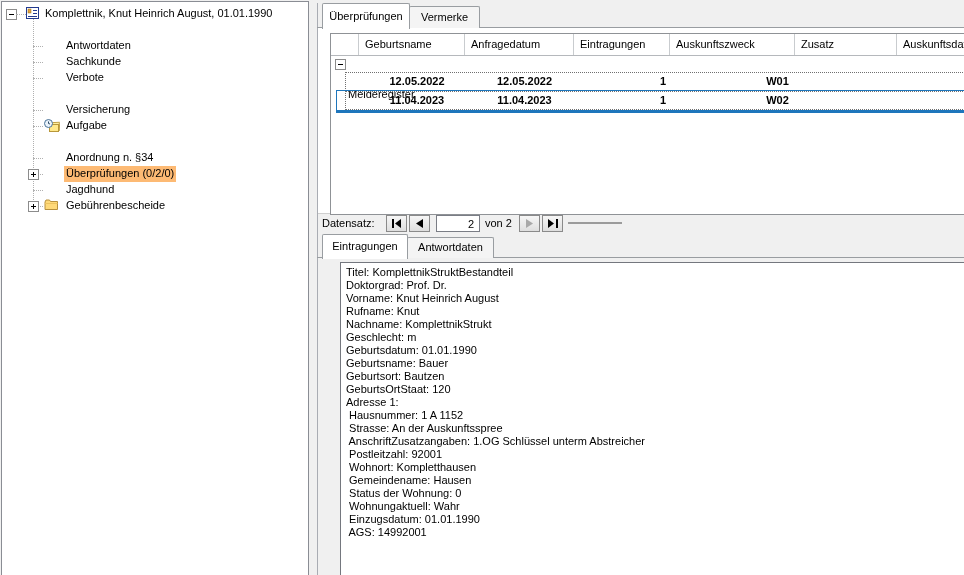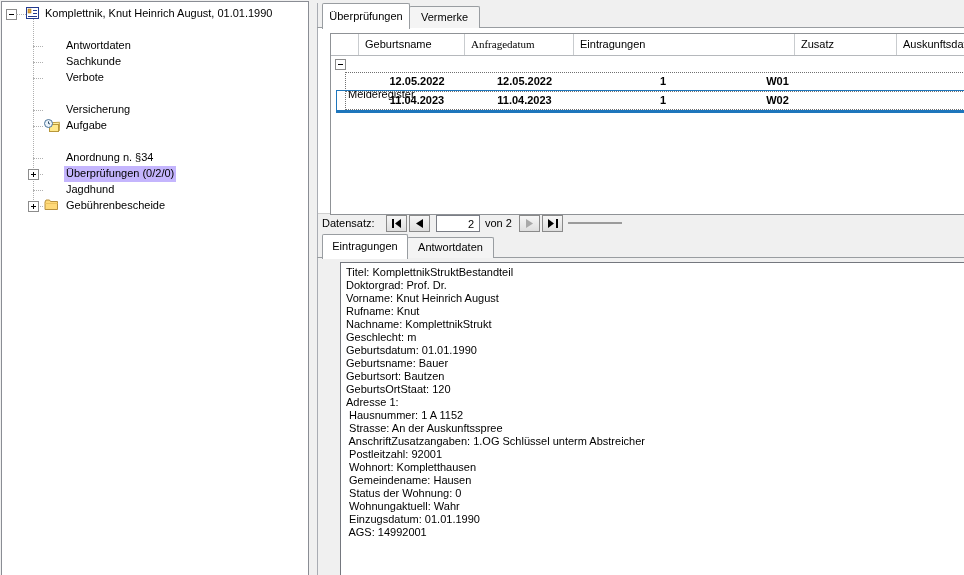--- a/index.html
+++ b/index.html
@@ -4,21 +4,21 @@
 <style>
   html,body{margin:0;padding:0;}
   body{width:964px;height:575px;overflow:hidden;background:#f0f0f0;
        font-family:"Liberation Sans",sans-serif;font-size:11px;color:#000;position:relative;}
   .abs{position:absolute;}
 
   
   #tree-panel{left:1px;top:1px;width:306px;height:578px;background:#fff;border:1px solid #8a8d94;}
   .trow{position:absolute;left:0;right:2px;height:16px;line-height:16px;white-space:nowrap;}
   .tlabel{position:absolute;top:0;height:16px;line-height:15px;padding:0 2px;}
-  .tlabel.sel{background:#c4b5fd;}
+  .tlabel.sel{background:#fdba74;}
   .vline{position:absolute;left:31px;top:14px;height:190px;width:0;border-left:1px dotted #b0b0b0;}
   .stub{position:absolute;top:8px;height:0;border-top:1px dotted #b0b0b0;}
   .expander{position:absolute;top:3px;width:9px;height:9px;background:#fff;border:1px solid #8c8c8c;}
   .expander::before{content:"";position:absolute;left:2px;top:4px;width:5px;height:1px;background:#000;}
   .expander.plus::after{content:"";position:absolute;left:4px;top:2px;width:1px;height:5px;background:#000;}
   .ticon{position:absolute;top:1px;}
 
   
   #rpanel-border{left:317px;top:3px;width:0;height:572px;border-left:1px solid #a9acb3;}
   #content-white{left:318px;top:27px;width:646px;height:186px;background:#fff;}
@@ -30,21 +30,21 @@
   .tab.active{background:#fff;z-index:4;}
   .tabline{position:absolute;height:0;border-top:1px solid #999da1;z-index:2;}
 
   
   #grid{left:330px;top:33px;width:680px;height:180px;background:#fff;border:1px solid #8f9296;}
   #ghead{position:absolute;left:0;top:0;right:0;height:21px;background:#fff;border-bottom:1px solid #b5b8bc;}
   .gh{position:absolute;top:0;height:21px;line-height:21px;padding-left:6px;border-left:1px solid #c9cccf;
       white-space:nowrap;overflow:hidden;box-sizing:border-box;}
   .gh.c0{left:0;width:27px;border-left:none;}
   .gh.c1{left:27px;width:106px;}
-  .gh.c2{left:133px;width:109px;font-family:Liberation Serif, serif;}
+  .gh.c2{left:133px;width:109px;}
   .gh.c3{left:242px;width:96px;}
   .gh.c4{left:338px;width:125px;}
   .gh.c5{left:463px;width:102px;}
   .gh.c6{left:565px;width:115px;}
   #group-row{position:absolute;left:0;top:22px;right:0;height:16px;line-height:16px;}
   #group-box{position:absolute;left:4px;top:3px;width:9px;height:9px;border:1px solid #8c8c8c;background:#fff;}
   #group-box::before{content:"";position:absolute;left:2px;top:4px;width:5px;height:1px;background:#000;}
   #group-label{position:absolute;left:17px;top:0;margin-top:30px;}
   .grow{position:absolute;left:14px;right:0;height:17px;line-height:17px;border:1px dotted #707070;font-weight:bold;}
   .cell{position:absolute;top:0;height:17px;white-space:nowrap;box-sizing:border-box;text-align:center;}
@@ -154,20 +154,21 @@
 <div class="tabline" style="left:317px;top:27px;width:647px"></div>
 <div class="tab active abs" style="left:322px;top:3px;width:86px;height:25px;line-height:24px"><span>Überprüfungen</span></div>
 <div class="tab abs" style="left:409px;top:6px;width:69px;height:21px;line-height:20px"><span>Vermerke</span></div>
 
 <div id="grid" class="abs">
   <div id="ghead">
     <div class="gh c0"></div>
     <div class="gh c1">Geburtsname</div>
     <div class="gh c2">Anfragedatum</div>
     <div class="gh c3">Eintragungen</div>
+    <div class="gh c4">Auskunftszweck</div>
     <div class="gh c5">Zusatz</div>
     <div class="gh c6">Auskunftsdatum</div>
   </div>
 
   <div id="group-row">
     <span id="group-box"></span>
     <span id="group-label">Melderegister</span>
   </div>
 
   <div class="grow" style="top:38px">

